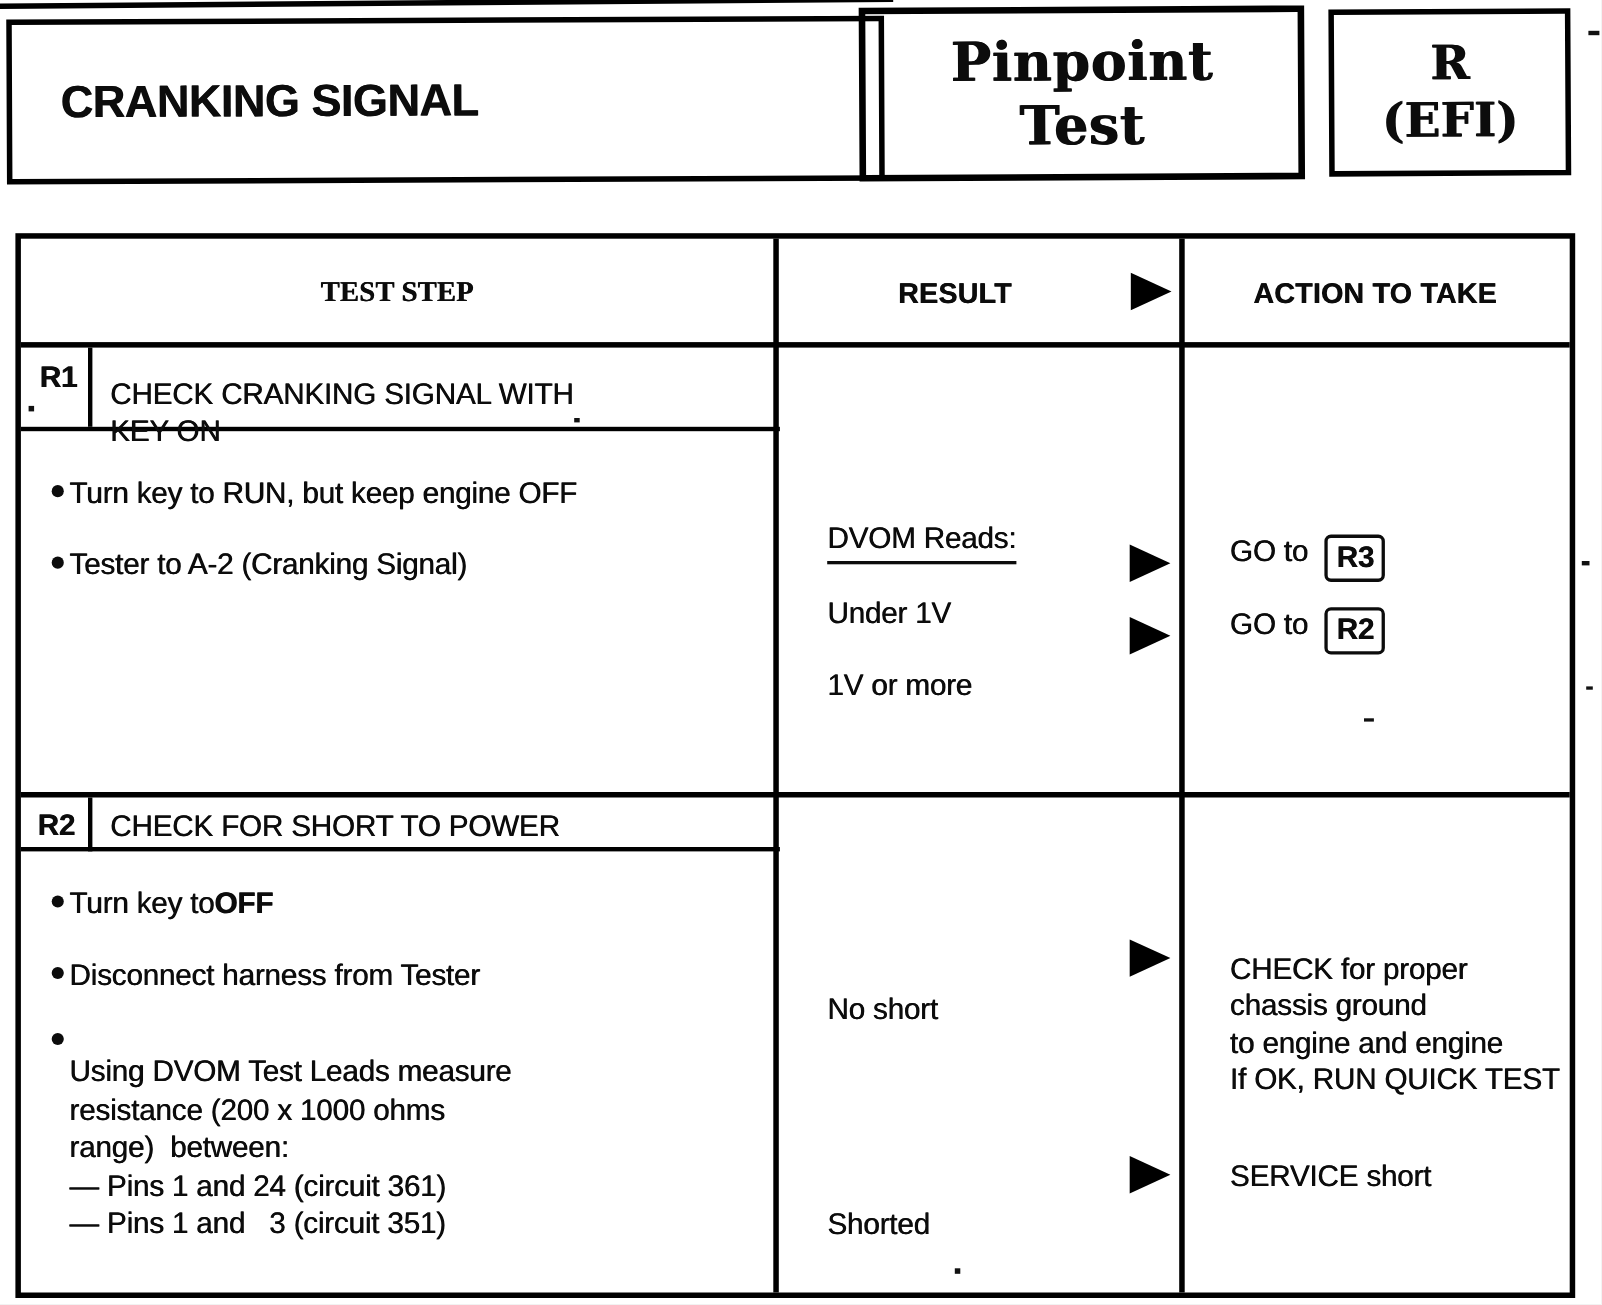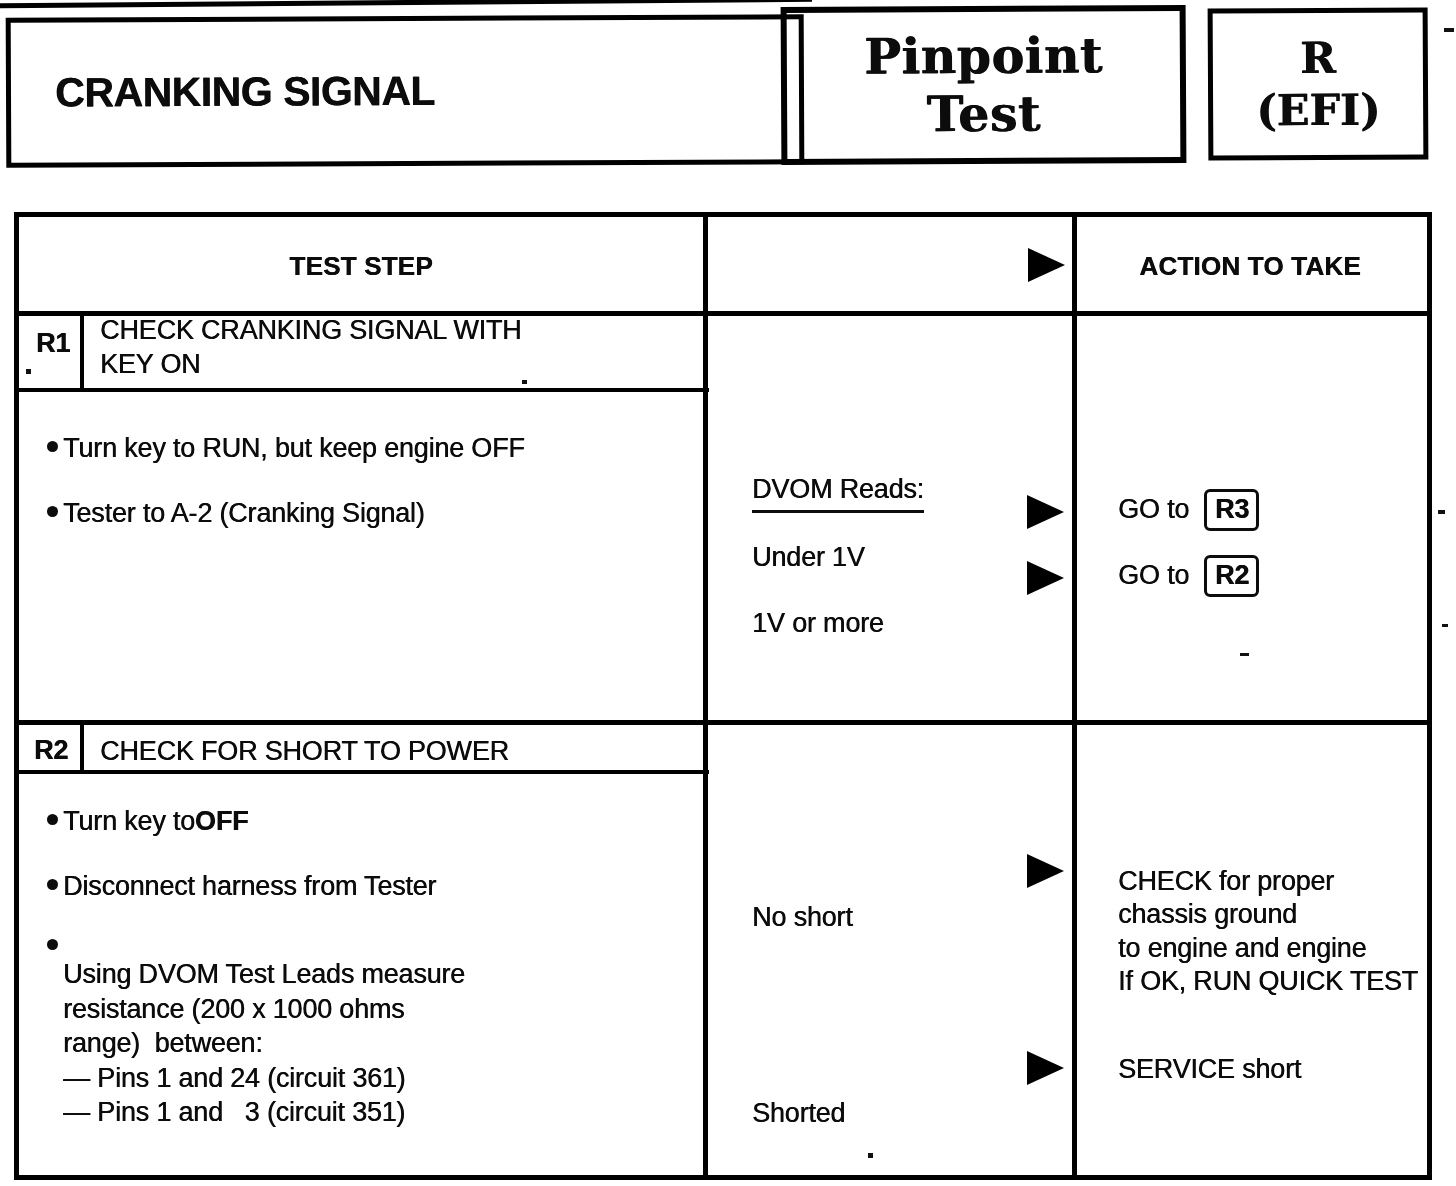--- a/index.html
+++ b/index.html
@@ -66,21 +66,21 @@
   .vline2 { left: 1053px; }
   .hline  { position: absolute; left: 0; right: 0; height: 5px; background: #000; }
   .header-bottom   { top: 94px; }
   .section-divider { top: 503px; }
 
   .col-head {
     position: absolute; top: 34px; text-align: center;
     font-size: 26px; font-weight: bold; letter-spacing: 0.2px;
     text-shadow: 0.5px 0 0 currentColor;
   }
-  .th-test-step { left: 0; width: 684px; }
+  .th-test-step { left: 0; width: 684px; font-family: Liberation Serif, serif; }
   .th-result    { left: 684px; width: 330px; }
   .th-action    { left: 1058px; width: 346px; }
 
   
   .arrow-right {
     position: absolute; width: 0; height: 0;
     border-left: 37px solid #000;
     border-top: 17px solid transparent;
     border-bottom: 17px solid transparent;
   }
@@ -90,42 +90,42 @@
   .sec-label-sep  { position: absolute; width: 4px; background: #000; }
   .r1-label-sep   { left: 61px; top: 99px;  height: 72px; }
   .r2-label-sep   { left: 61px; top: 508px; height: 49px; }
   .sec-title-bottom { position: absolute; left: 0; width: 690px; height: 4px; background: #000; }
   .r1-title-bottom  { top: 171px; }
   .r2-title-bottom  { top: 553px; }
   .sec-id { position: absolute; font-weight: bold; }
   .r1-id  { left: 17px; top: 111px; }
   .r2-id  { left: 15px; top: 518px; }
   .sec-title { position: absolute; }
-  .r1-title  { left: 81px; top: 96px; line-height: 34px; }
+  .r1-title  { left: 81px; top: 124px; line-height: 34px; }
   .r2-title  { left: 81px; top: 519px; }
 
   
   .bullet {
     position: absolute; width: 11px; height: 11px;
     background: #0c0c0c; border-radius: 50%;
   }
   .step-text { position: absolute; left: 44px; }
   .multi-line div { white-space: pre; }
 
   
   .result-text { position: absolute; left: 733px; margin-top: 44px; }
   .underlined  {
     display: inline-block;
     border-bottom: 3px solid #0c0c0c;
     padding-bottom: 4px;
   }
   .action-text { position: absolute; left: 1099px; }
   .goto-line {
     position: absolute; left: 1099px; height: 48px;
-    display: flex; align-items: center; gap: 15px;
+    display: flex; align-items: flex-start; gap: 15px;
   }
   .ref-box {
     display: inline-block;
     border: 3px solid #0c0c0c; border-radius: 6px;
     padding: 2px 7px 3px 8px;
     font-weight: bold;
   }
 
   
   .artifact { position: absolute; background: #111; }
@@ -152,20 +152,21 @@
   </div>
 
   <div class="abs pp-table">
 
     <div class="vline vline1"></div>
     <div class="vline vline2"></div>
     <div class="hline header-bottom"></div>
     <div class="hline section-divider"></div>
 
     <div class="col-head th-test-step">TEST STEP</div>
+    <div class="col-head th-result">RESULT</div>
     <div class="arrow-right th-arrow"></div>
     <div class="col-head th-action">ACTION TO TAKE</div>
 
     <div class="sec-label-sep r1-label-sep"></div>
     <div class="sec-title-bottom r1-title-bottom"></div>
     <div class="txt sec-id r1-id">R1</div>
     <div class="txt sec-title r1-title">
       <div>CHECK CRANKING SIGNAL WITH</div>
       <div>KEY ON</div>
     </div>

